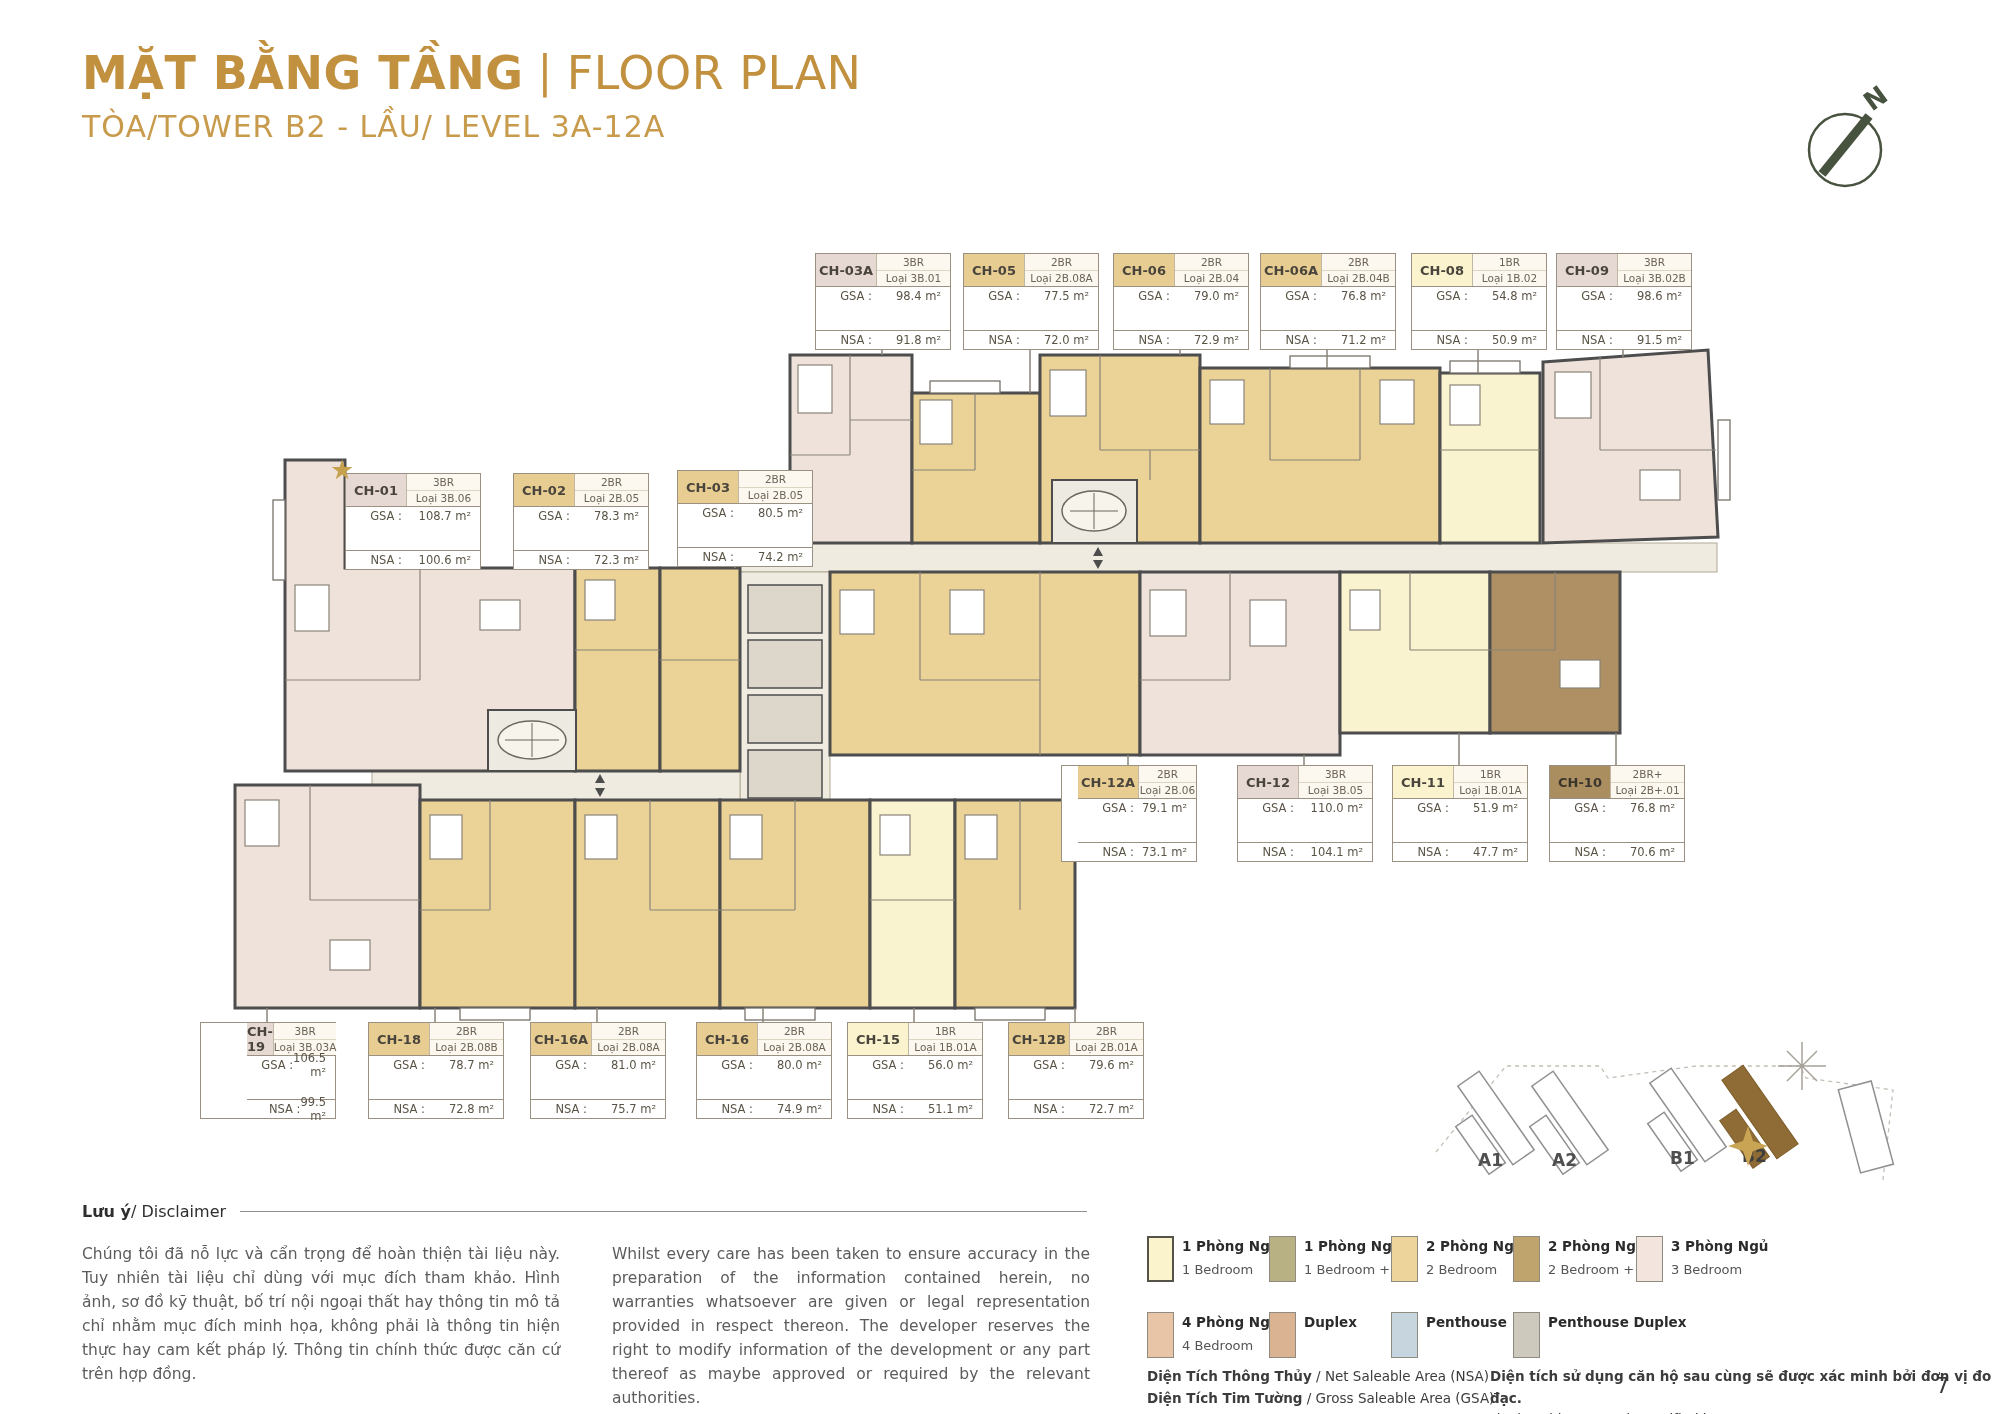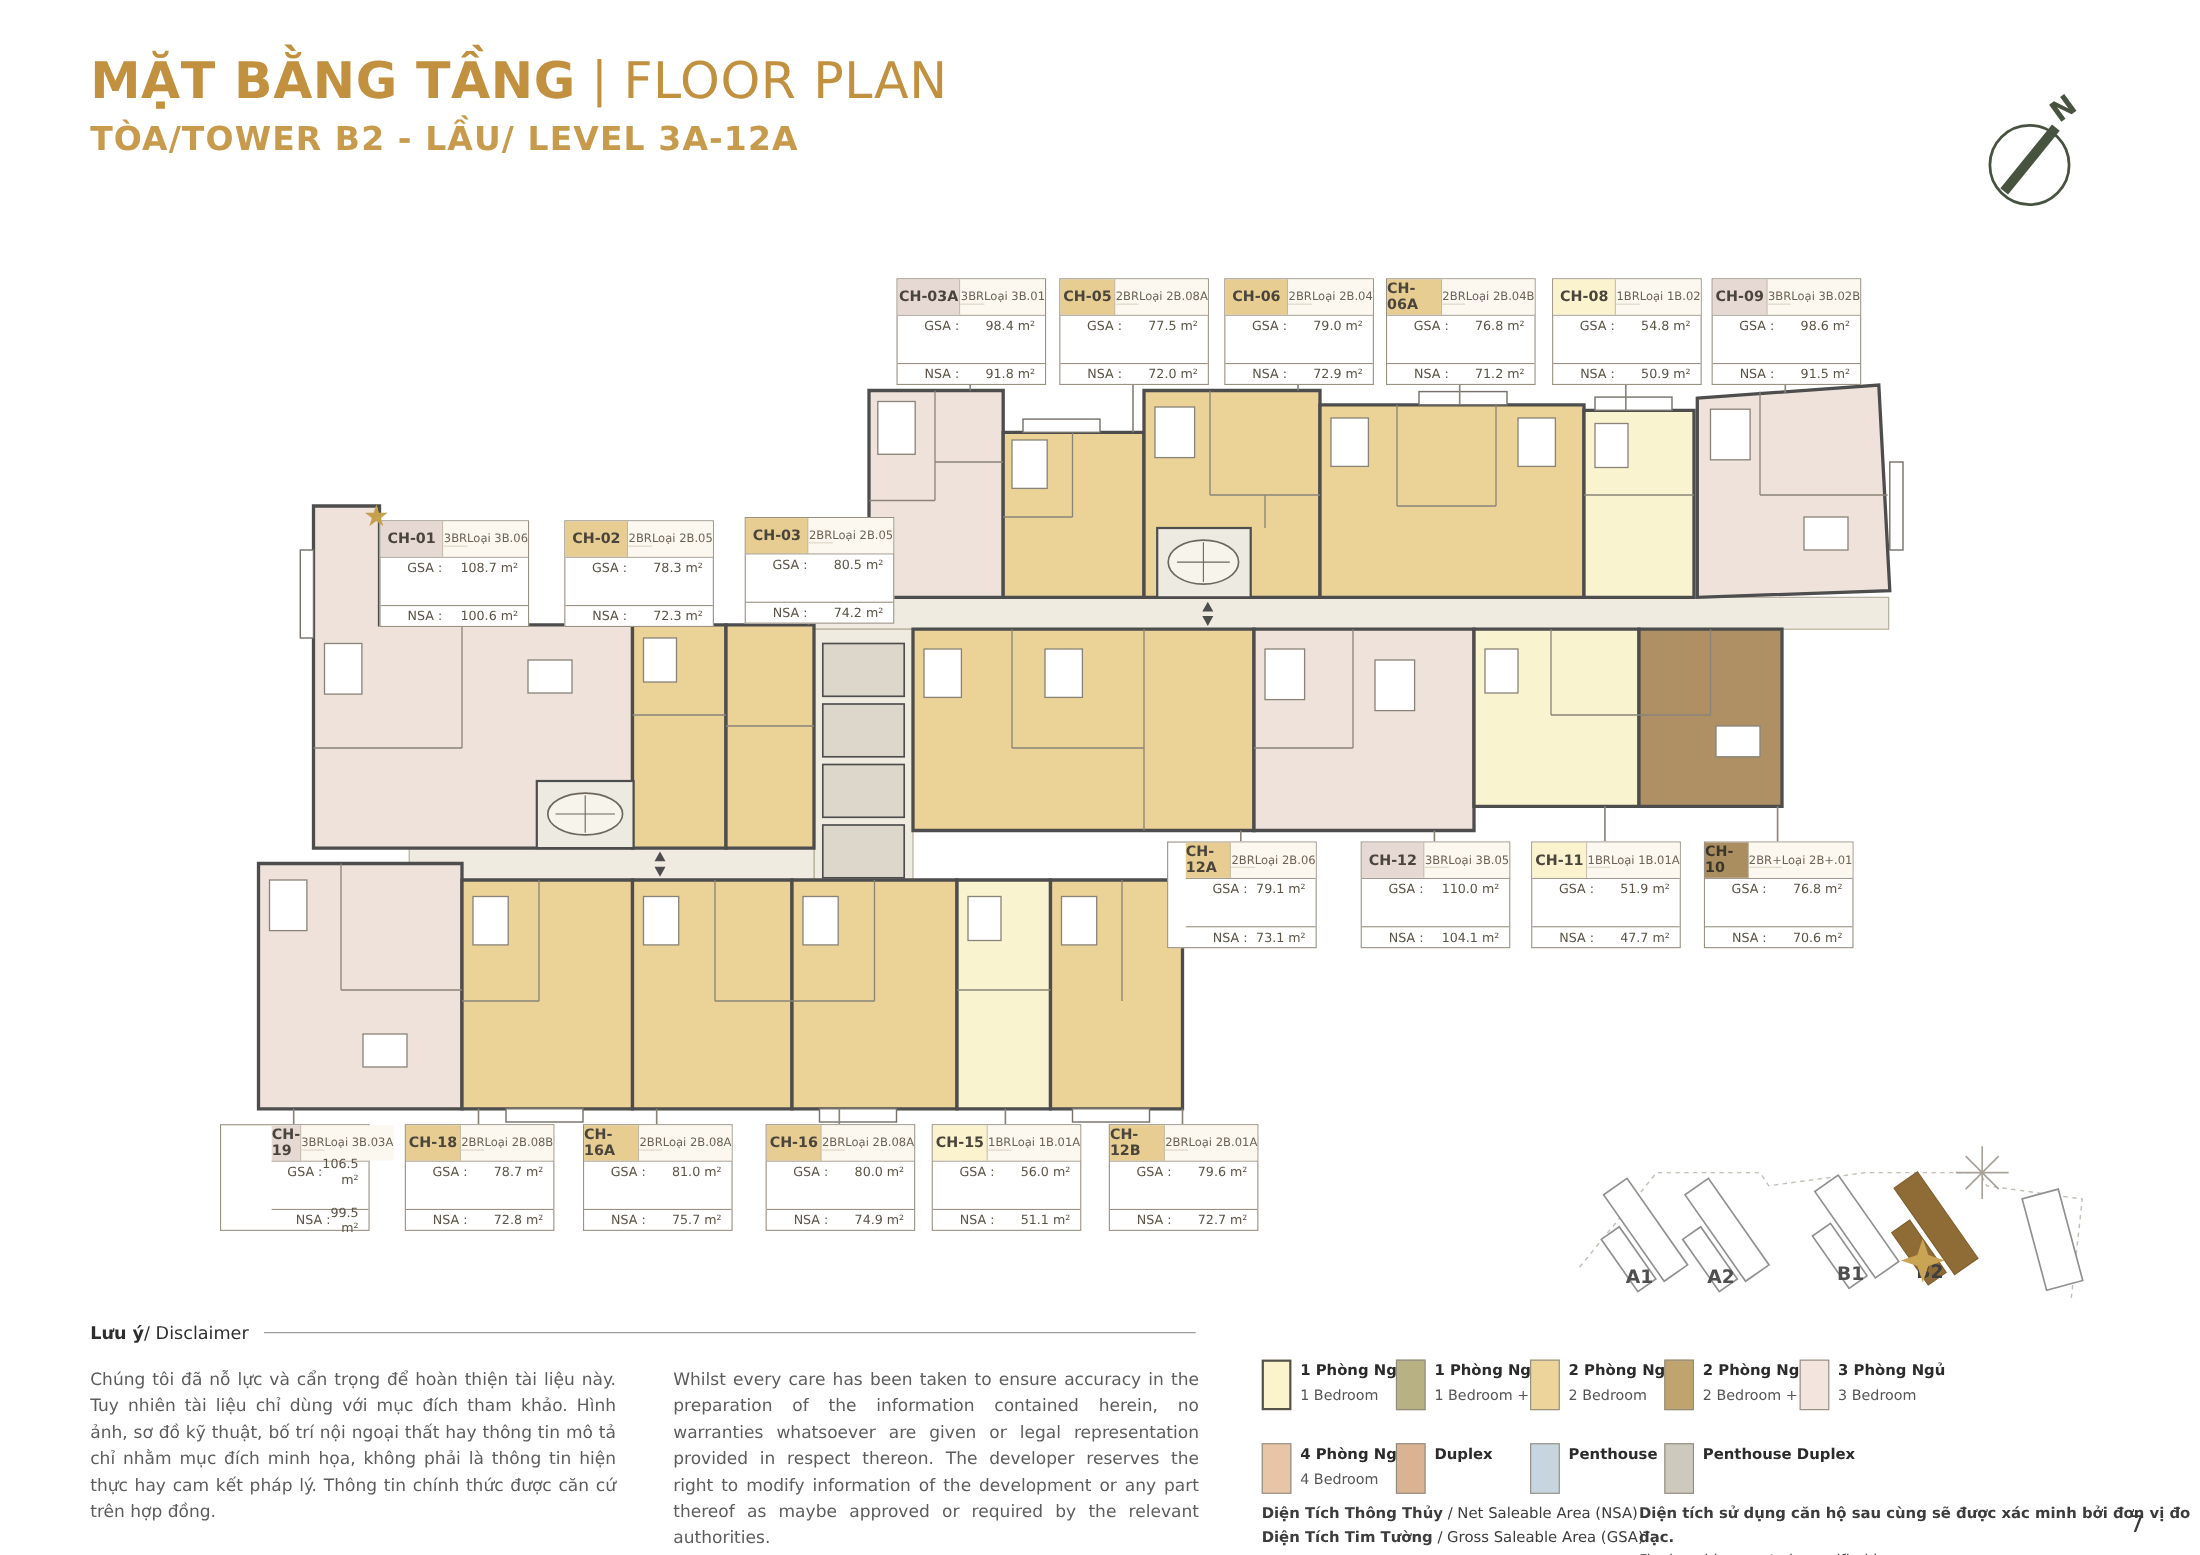--- a/index.html
+++ b/index.html
@@ -5,30 +5,30 @@
   html,body{margin:0;padding:0;background:#ffffff;}
   body{font-family:"DejaVu Sans","Liberation Sans",sans-serif;}
   .page{position:relative;width:2000px;height:1414px;background:#fff;overflow:hidden;}
 
   
   .title-block{position:absolute;left:82px;top:48px;color:#C2913F;}
   .title-line{font-size:46px;line-height:1.1;letter-spacing:.5px;display:flex;align-items:baseline;gap:14px;}
   .title-vn{font-weight:700;}
   .title-sep{font-weight:400;font-size:44px;position:relative;top:-2px;}
   .title-en{font-weight:400;}
-  .subtitle{margin-top:10px;font-size:30px;font-weight:700;letter-spacing:1px;color:#C89A4C;}
+  .subtitle{margin-top:10px;font-size:30px;font-weight:400;letter-spacing:1px;color:#C89A4C;}
 
   
   .plan-svg{position:absolute;left:0;top:0;width:2000px;height:1414px;}
 
   
   .ulabel{position:absolute;width:136px;background:#fff;border:1px solid #9a9183;box-sizing:border-box;color:#5a5446;}
   .uhead{display:flex;height:32px;border-bottom:1px solid #9a9183;}
   .uname{width:60px;display:flex;align-items:center;justify-content:center;font-weight:700;font-size:13px;color:#4a453c;border-right:1px solid #c0b7a5;}
-  .utype{flex:1;background:#FCF8F0;font-size:10.5px;color:#6b6356;display:flex;flex-direction:row;align-items:center;}
+  .utype{flex:1;background:#FCF8F0;font-size:10.5px;color:#6b6356;display:flex;flex-direction:column;}
   .ubr,.uloai{flex:1;display:flex;align-items:center;justify-content:center;white-space:nowrap;}
   .ubr{border-bottom:1px solid #ddd5c4;}
   .urow{height:18px;display:flex;align-items:center;font-size:11.5px;}
   .urow + .urow{border-top:1px solid #9a9183;margin-top:25px;}
   .ulbl{width:56px;text-align:right;}
   .uval{flex:1;text-align:right;padding-right:9px;}
   .cat-3br .uname{background:#E6D9D3;}
   .cat-2br .uname{background:#E7CD92;}
   .cat-1br .uname{background:#FAF3CE;}
   .cat-2brp .uname{background:#AB8E60;color:#3b362c;}

